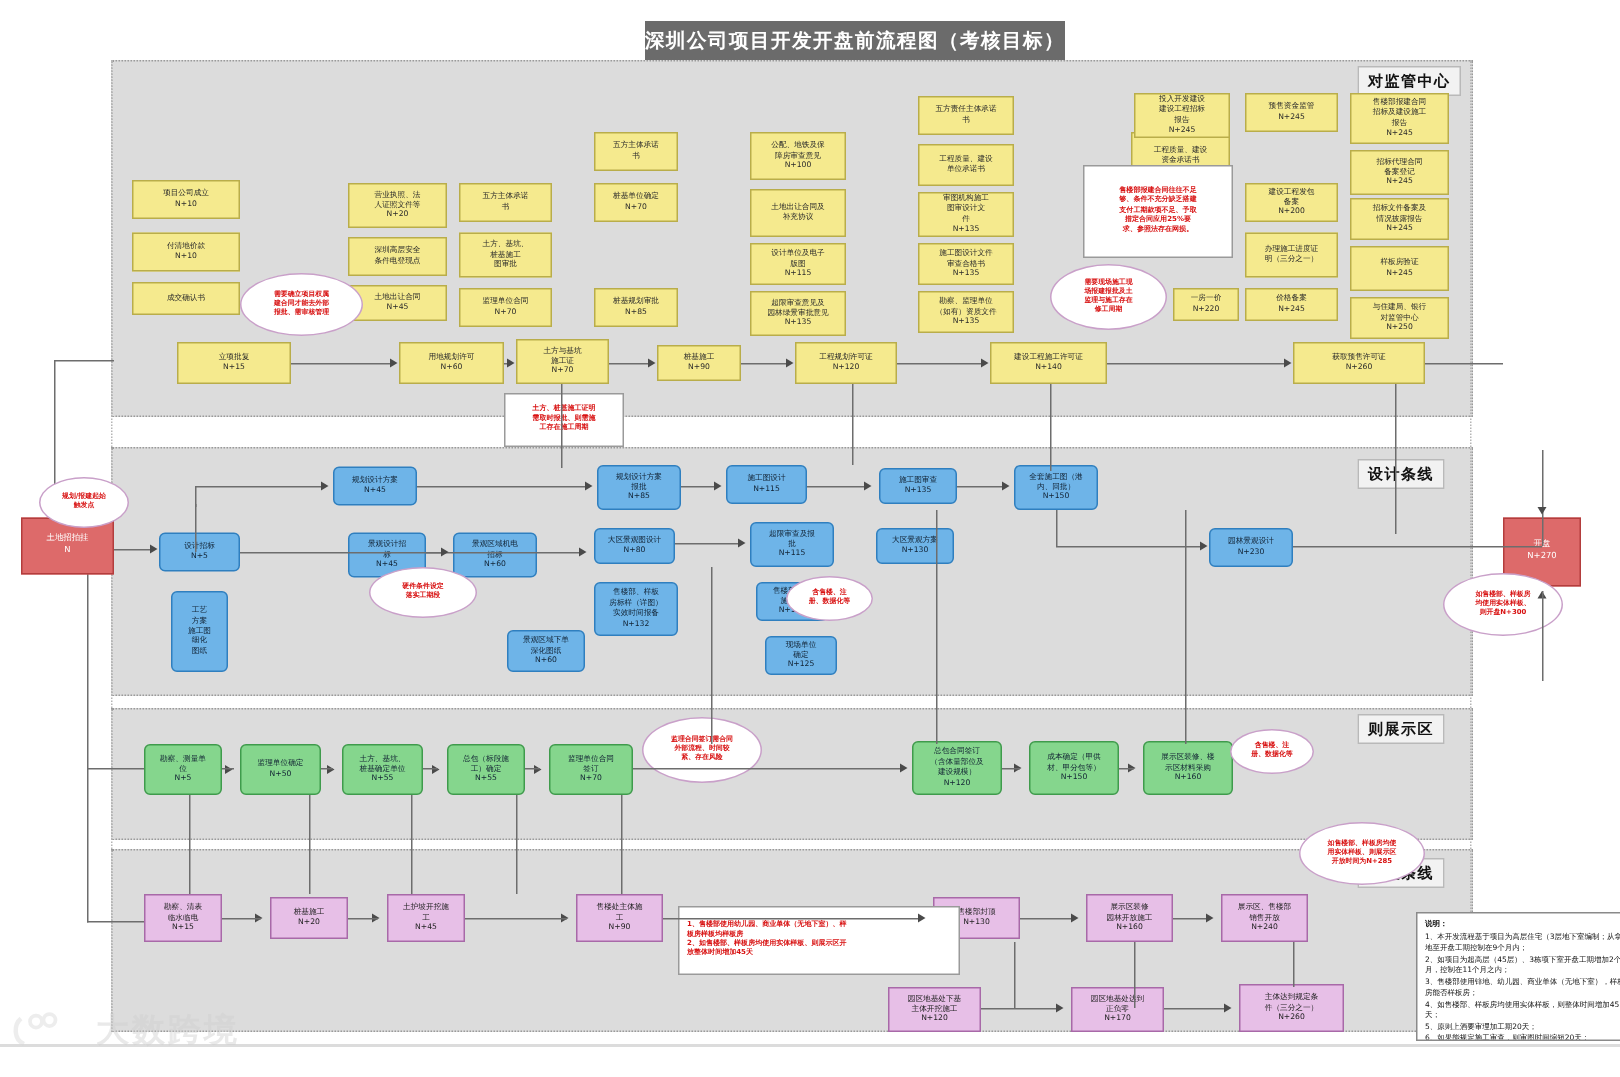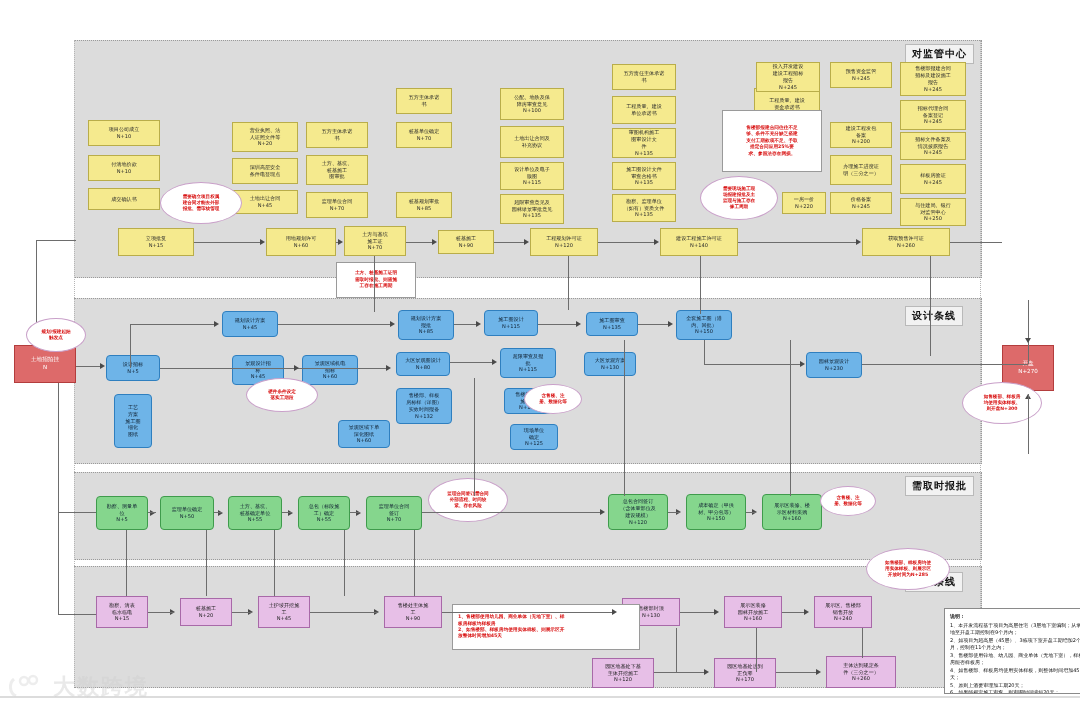--- a/index.html
+++ b/index.html
@@ -44,39 +44,40 @@
   
   .ln{position:absolute;background:#6d6d6d;}
   .lnh{height:1px;}
   .lnv{width:1px;}
   .arrow{position:absolute;width:0;height:0;}
   .ar-r{border-top:3px solid transparent;border-bottom:3px solid transparent;border-left:5px solid #4a4a4a;}
   .ar-d{border-left:3px solid transparent;border-right:3px solid transparent;border-top:5px solid #4a4a4a;}
   .ar-u{border-left:3px solid transparent;border-right:3px solid transparent;border-bottom:5px solid #4a4a4a;}
 
   
-  .wm{position:absolute;display:flex;align-items:center;gap:9px;opacity:.45;}
+  .wm{position:absolute;display:flex;align-items:center;gap:20px;opacity:.45;}
   .wm-text{font-size:22px;font-weight:bold;color:#cfcfcf;letter-spacing:2px;}
   .footer-rule{position:absolute;height:2px;background:#dcdcdc;}
   .vdots{position:absolute;border-left:1px dotted #b5b5b5;}
 </style>
 </head>
 <body>
 
 <div id="canvas">
 
+  <div class="title-banner" style="left:430px;top:14px;width:280px;height:26px;">深圳公司项目开发开盘前流程图（考核目标）</div>
 
   <div class="band" style="left:74px;top:40px;width:906px;height:236px;"></div>
   <div class="band-label" style="left:905px;top:44px;">对监管中心</div>
 
   <div class="band" style="left:74px;top:298px;width:906px;height:164px;"></div>
   <div class="band-label" style="left:905px;top:306px;">设计条线</div>
 
   <div class="band" style="left:74px;top:472px;width:906px;height:86px;"></div>
-  <div class="band-label" style="left:905px;top:476px;">需取时报批</div>
+  <div class="band-label" style="left:905px;top:476px;">则展示区</div>
 
   <div class="band" style="left:74px;top:566px;width:906px;height:120px;"></div>
   <div class="band-label" style="left:905px;top:572px;">工程条线</div>
 
   <div class="vdots" style="left:74px;top:40px;height:646px;"></div>
   <div class="vdots" style="left:980px;top:40px;height:646px;"></div>
 
   <div class="ln lnh" style="left:36px;top:240px;width:40px;"></div>
   <div class="ln lnv" style="left:36px;top:240px;height:125px;"></div>
   <div class="ln lnh" style="left:36px;top:365px;width:22px;"></div>

